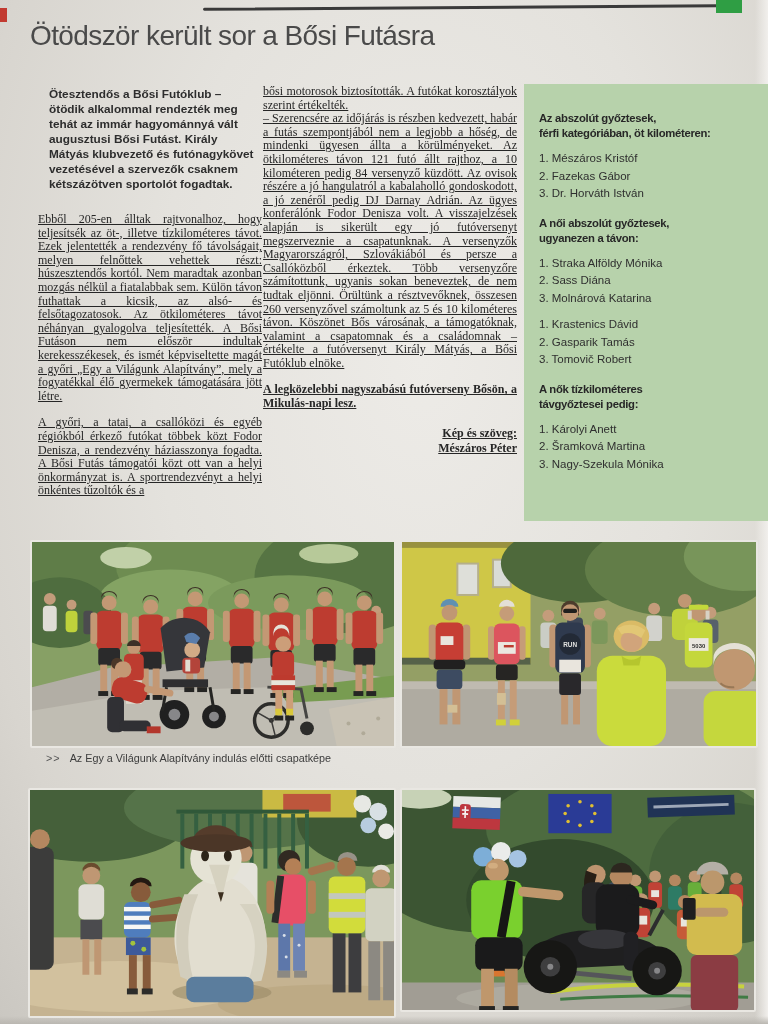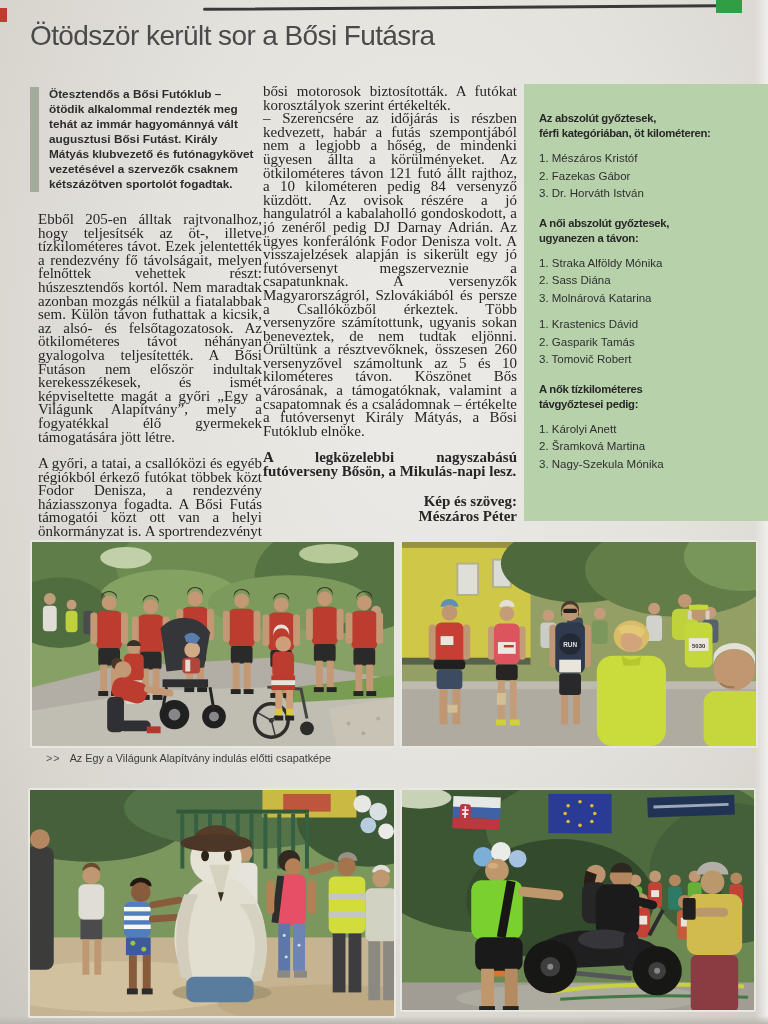--- a/index.html
+++ b/index.html
@@ -18,27 +18,27 @@
   .red-mark { position:absolute; left:0; top:8px; width:7px; height:14px; background:#c23a30; }
   .top-rule { position:absolute; left:203px; top:6px; width:516px; height:3px;
     background:#3a3a3a; transform:rotate(-0.4deg); border-radius:2px; }
   .green-sq { position:absolute; left:716px; top:0; width:26px; height:13px; background:#2f9e44; }
 
   .headline {
     position:absolute; left:30px; top:20px; width:715px;
     font-size:28px; font-weight:400; letter-spacing:-0.6px; color:#4a4a4a;
   }
 
-  .intro { position:absolute; left:30px; top:87px; width:227px; display:flex; }
+  .intro { position:absolute; left:30px; top:87px; width:227px; display:flex;align-items:flex-end; }
   .intro-bar { flex:none; width:9px; background:#a4ab9c; margin-right:10px; }
   .intro-text { font-weight:bold; font-size:11.8px; line-height:15px; color:#2d2d2d; }
 
   .body-col { position:absolute; font-family:"Liberation Serif", serif;
-    font-size:15px; line-height:13.6px; color:#262626; text-align:justify;
-    hyphens:auto; -webkit-hyphens:auto; }
+    font-size:12px; line-height:13.6px; color:#262626; text-align:justify;
+    hyphens:auto;text-decoration:underline; -webkit-hyphens:auto; }
   #col1 { left:30px; top:213px; width:224px;margin-left:8px; }
   #col2 { left:263px; top:85px; width:254px; }
   .body-col p.gap { margin-top:13px; }
   .bold-para { font-weight:bold; }
   .byline { margin-top:15px; text-align:right; font-weight:bold; line-height:15px; }
 
   .results {
     position:absolute; left:524px; top:84px; width:260px; min-height:437px;
     background:#b7d2ab; padding:27px 14px 13px 15px;
   }

